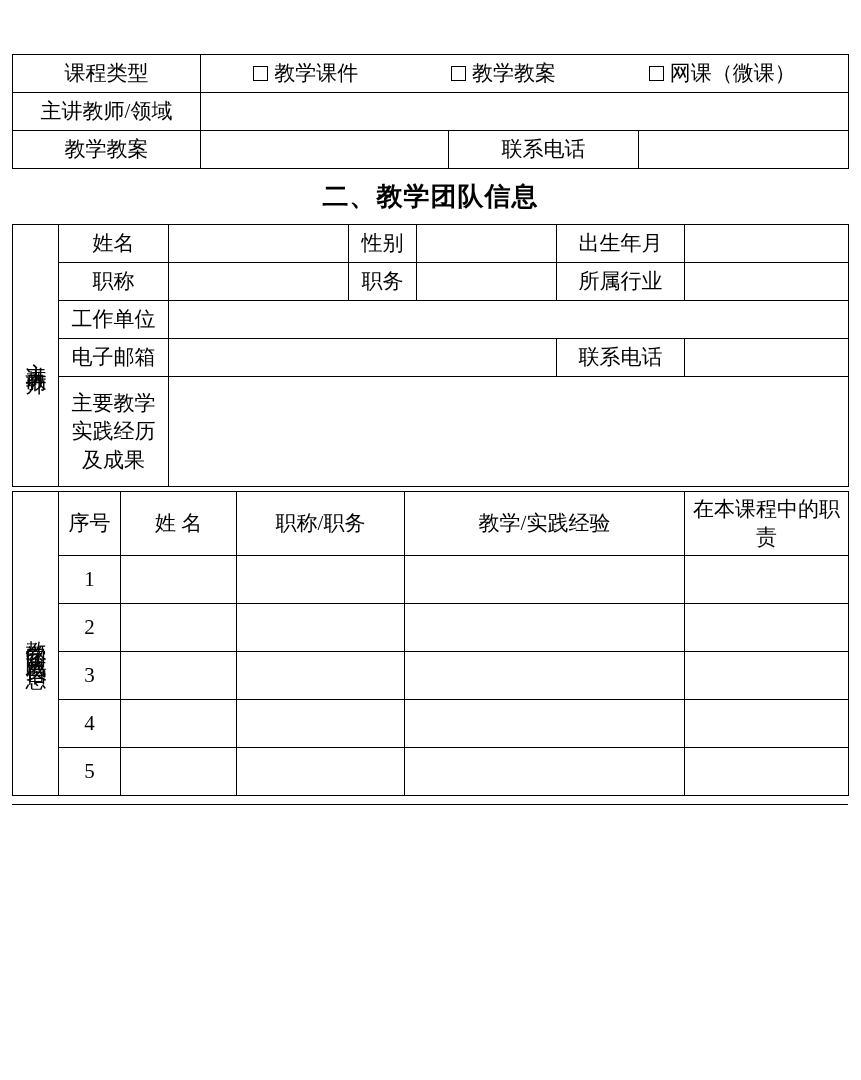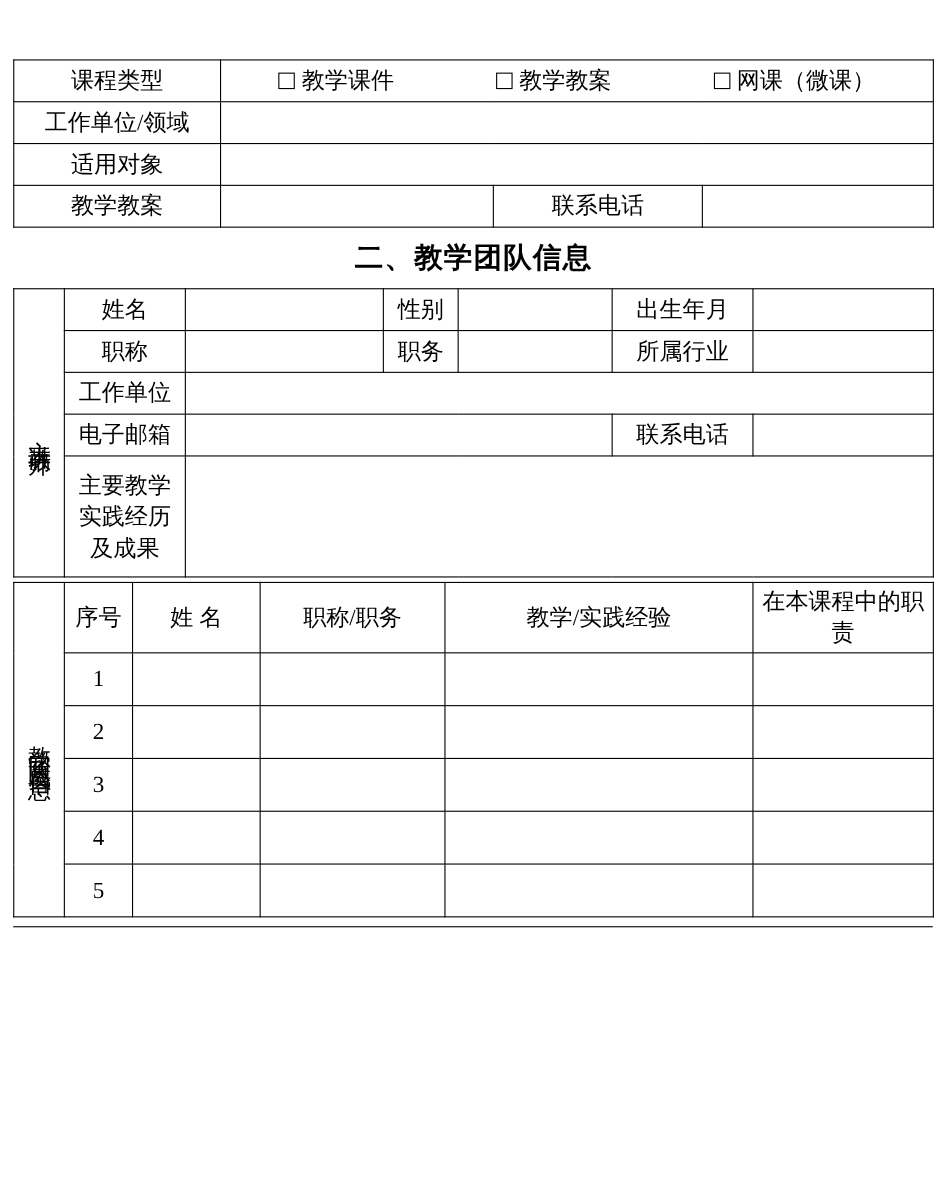--- a/index.html
+++ b/index.html
@@ -102,25 +102,21 @@
         <td>课程类型</td>
         <td colspan="3">
           <div class="checkline">
             <span class="checkitem"><span class="box"></span><span>教学课件</span></span>
             <span class="checkitem"><span class="box"></span><span>教学教案</span></span>
             <span class="checkitem"><span class="box"></span><span>网课（微课）</span></span>
           </div>
         </td>
       </tr>
       <tr>
-        <td>工作单位/领域</td>
-        <td colspan="3" class="cell-blank"></td>
-      </tr>
-      <tr>
-        <td>适用对象</td>
+        <td>主讲教师/领域</td>
         <td colspan="3" class="cell-blank"></td>
       </tr>
       <tr>
         <td>教学教案</td>
         <td class="cell-blank"></td>
         <td>联系电话</td>
         <td class="cell-blank"></td>
       </tr>
     </tbody>
   </table>

